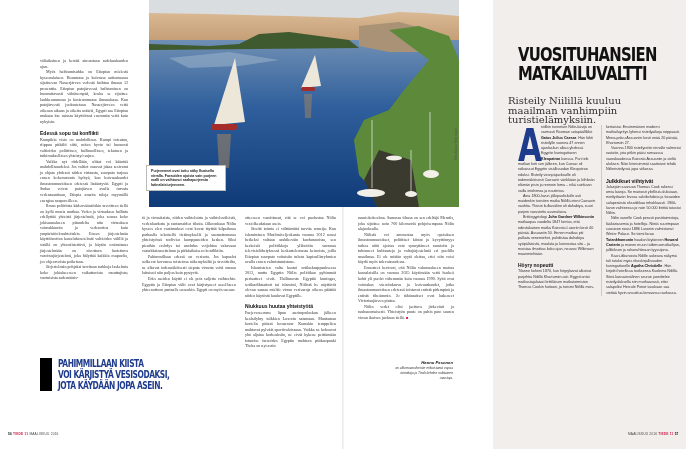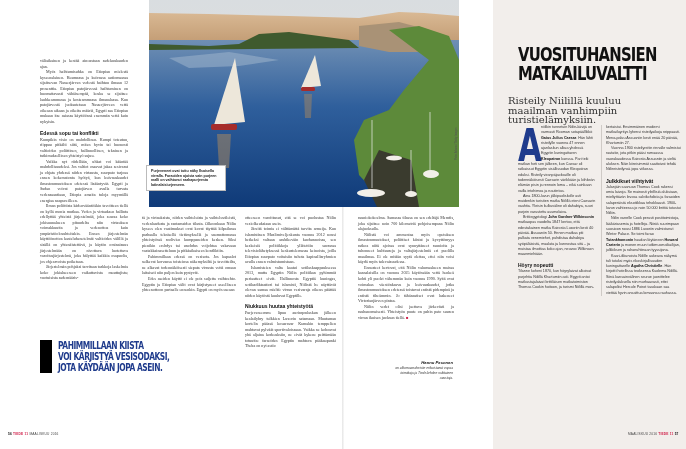--- a/index.html
+++ b/index.html
@@ -20,21 +20,21 @@
   .col { position: absolute; font-size: 4.1px; line-height: 5.55px; text-align: justify; color: #333; }
   .col p { text-indent: 6px; margin: 0; }
   .col p.noindent { text-indent: 0; }
   .col h3 { font-family: "Liberation Sans", sans-serif; font-weight: bold; font-size: 5px; line-height: 6px; color: #111; margin: 5px 0 1px; }
 
   .col-l1 { left: 40px; top: 58px; width: 88px; }
   .col-l2 { left: 142px; top: 215px; width: 94px; }
   .col-l3 { left: 245px; top: 215px; width: 91px; }
   .col-r1 { left: 358px; top: 215px; width: 96px; }
 
-  .pull-quote { position: absolute; left: 40px; top: 340px; width: 300px; height: 34px; }
+  .pull-quote { position: absolute; left: 40px; top: 358px; width: 300px; height: 34px; }
   .pull-bar { position: absolute; left: 0; top: 0; width: 12px; height: 33px; background: #000; }
   .pull-text { position: absolute; left: 18px; top: 0; font-family: "DejaVu Sans", sans-serif; font-weight: bold; font-size: 9.6px; line-height: 11px; color: #1f3b8c; letter-spacing: -0.6px; transform: scaleX(0.78); transform-origin: left top; white-space: nowrap; text-transform: uppercase; }
 
   .sig { position: absolute; left: 390px; top: 360px; width: 63px; text-align: right; font-family: "Liberation Sans", sans-serif; }
   .sig-name { font-weight: bold; font-style: italic; font-size: 4.2px; color: #111; line-height: 5.5px; }
   .sig-desc { font-style: italic; font-size: 3.3px; line-height: 5.2px; color: #333; }
   .end-mark { color: #d0204a; font-weight: bold; }
 
   .sidebar { position: absolute; left: 493px; top: 0; width: 193px; height: 449px; background: #f2eeeb; }
   .headline { position: absolute; left: 518px; top: 45px; width: 175px; font-family: "DejaVu Sans", sans-serif; font-weight: bold; font-size: 19px; line-height: 18.5px; color: #111; letter-spacing: -1px; transform: scaleX(0.78); transform-origin: left top; white-space: nowrap; }

